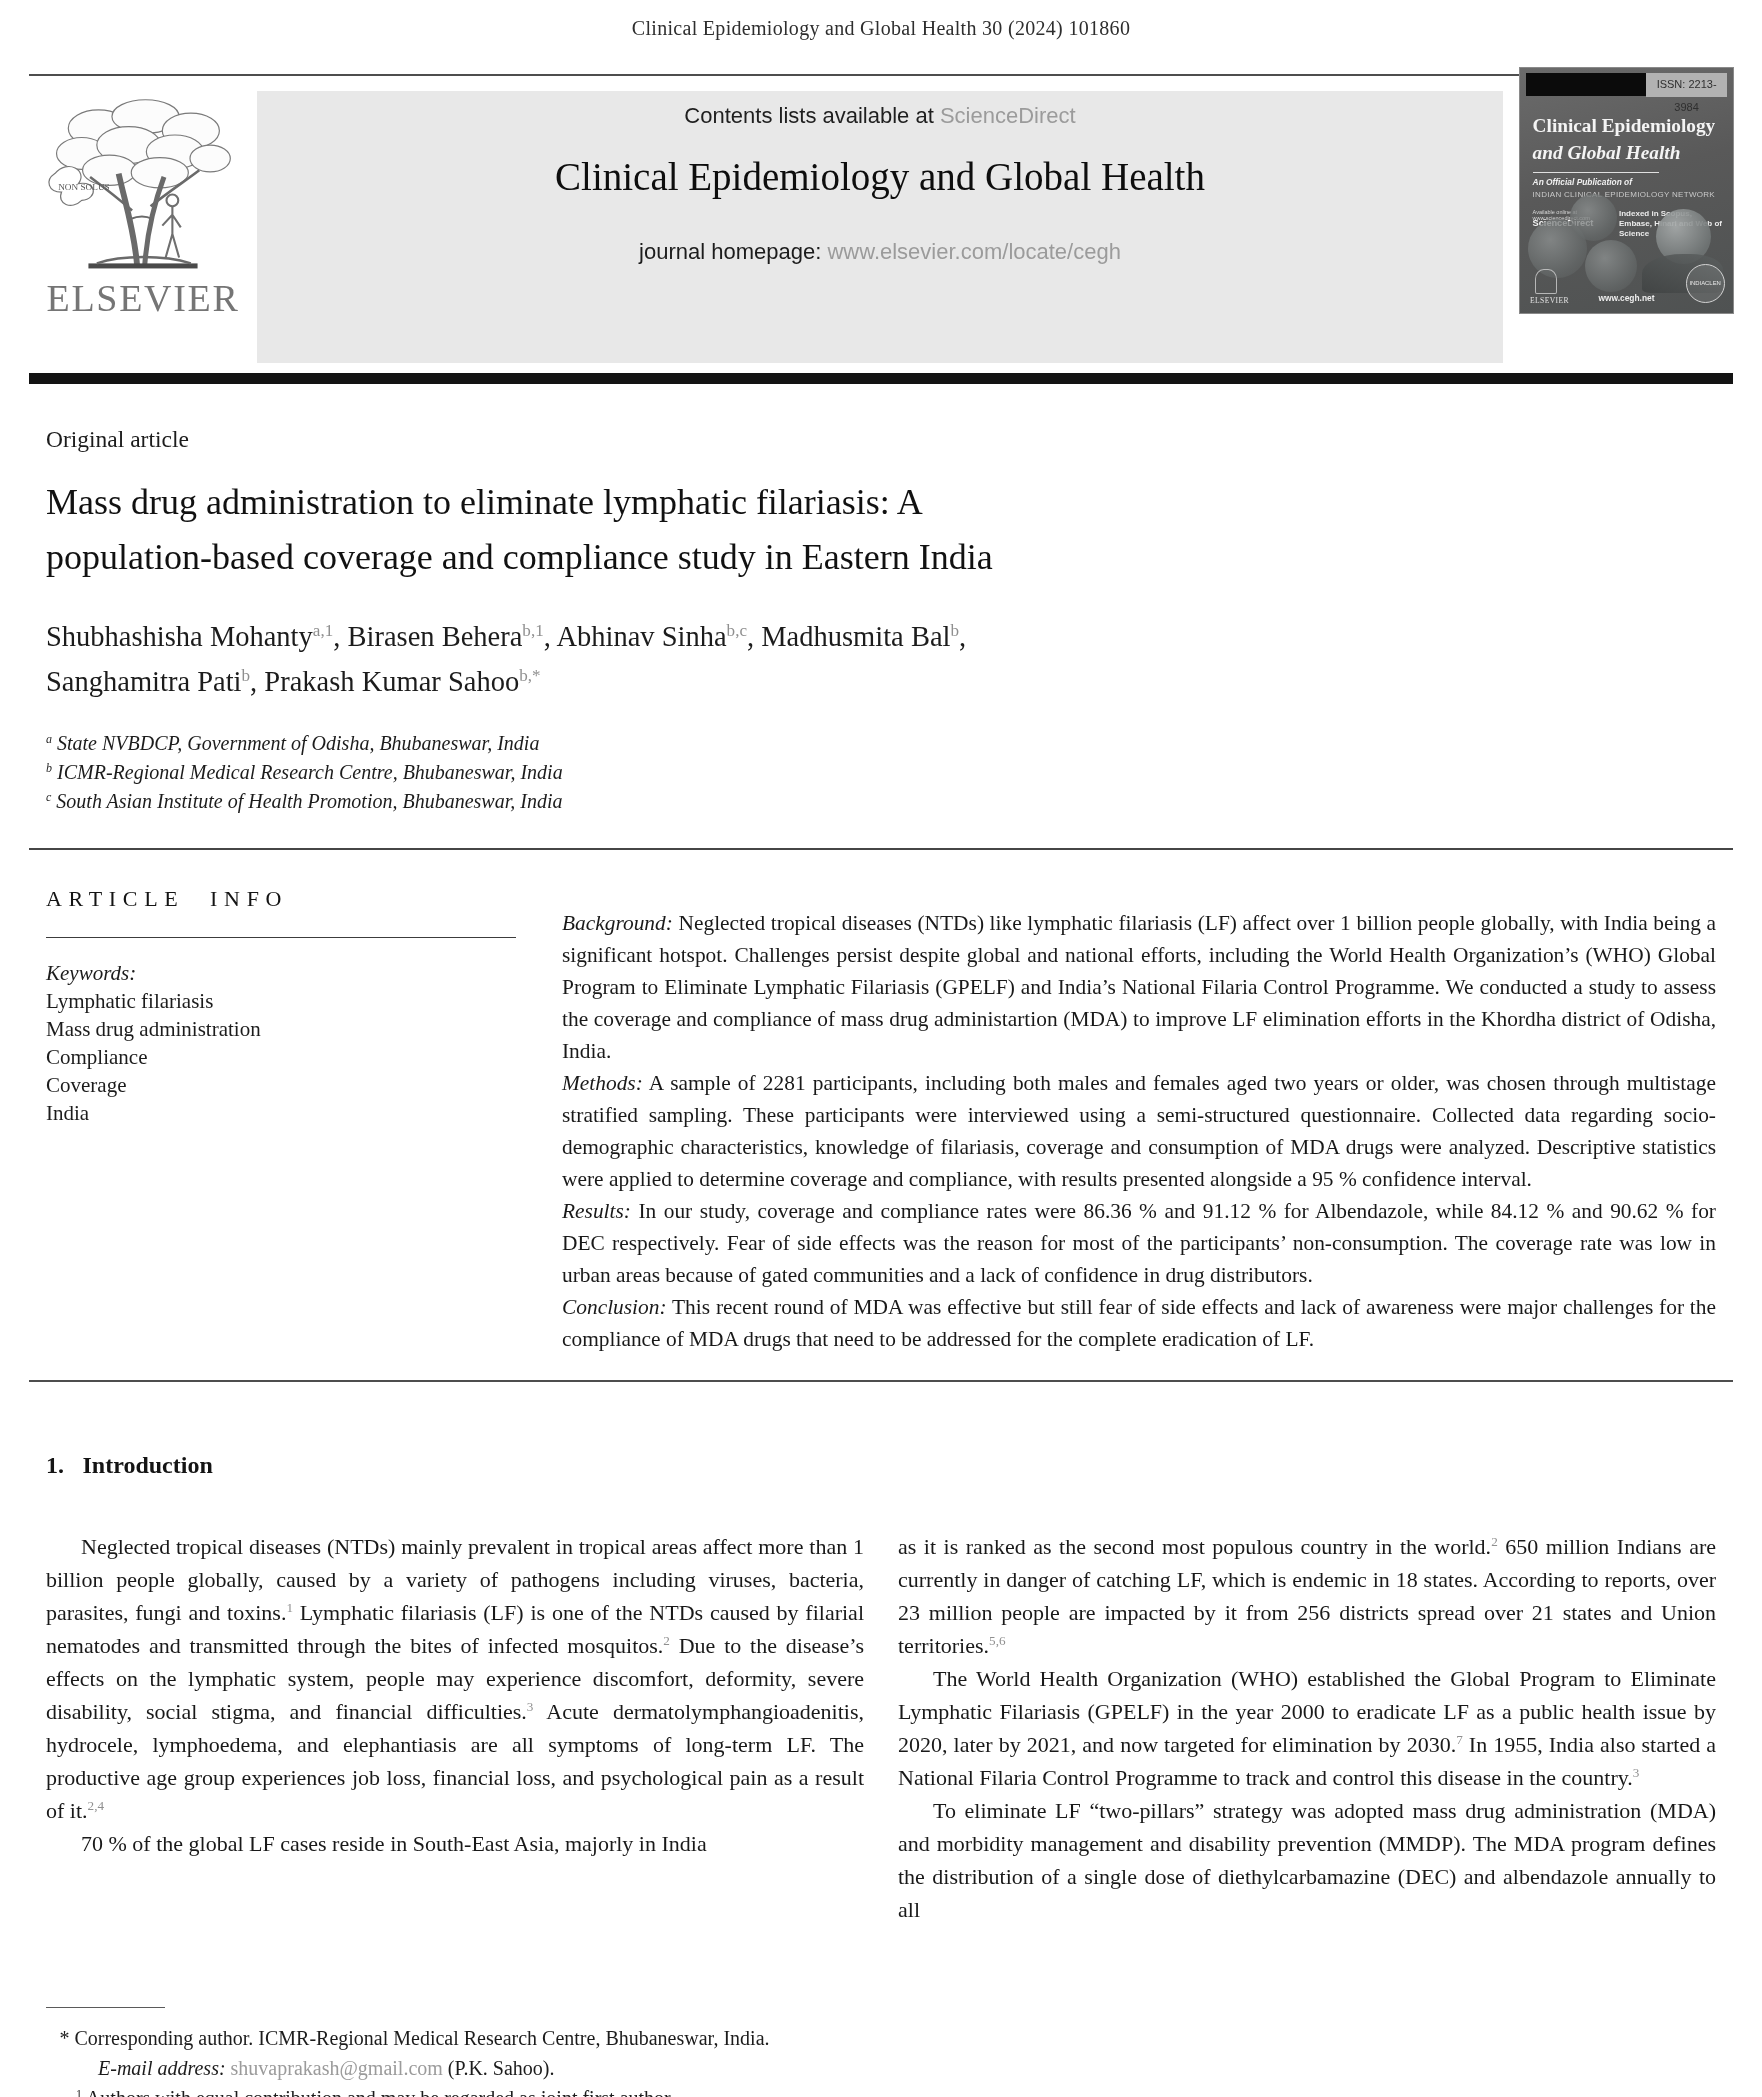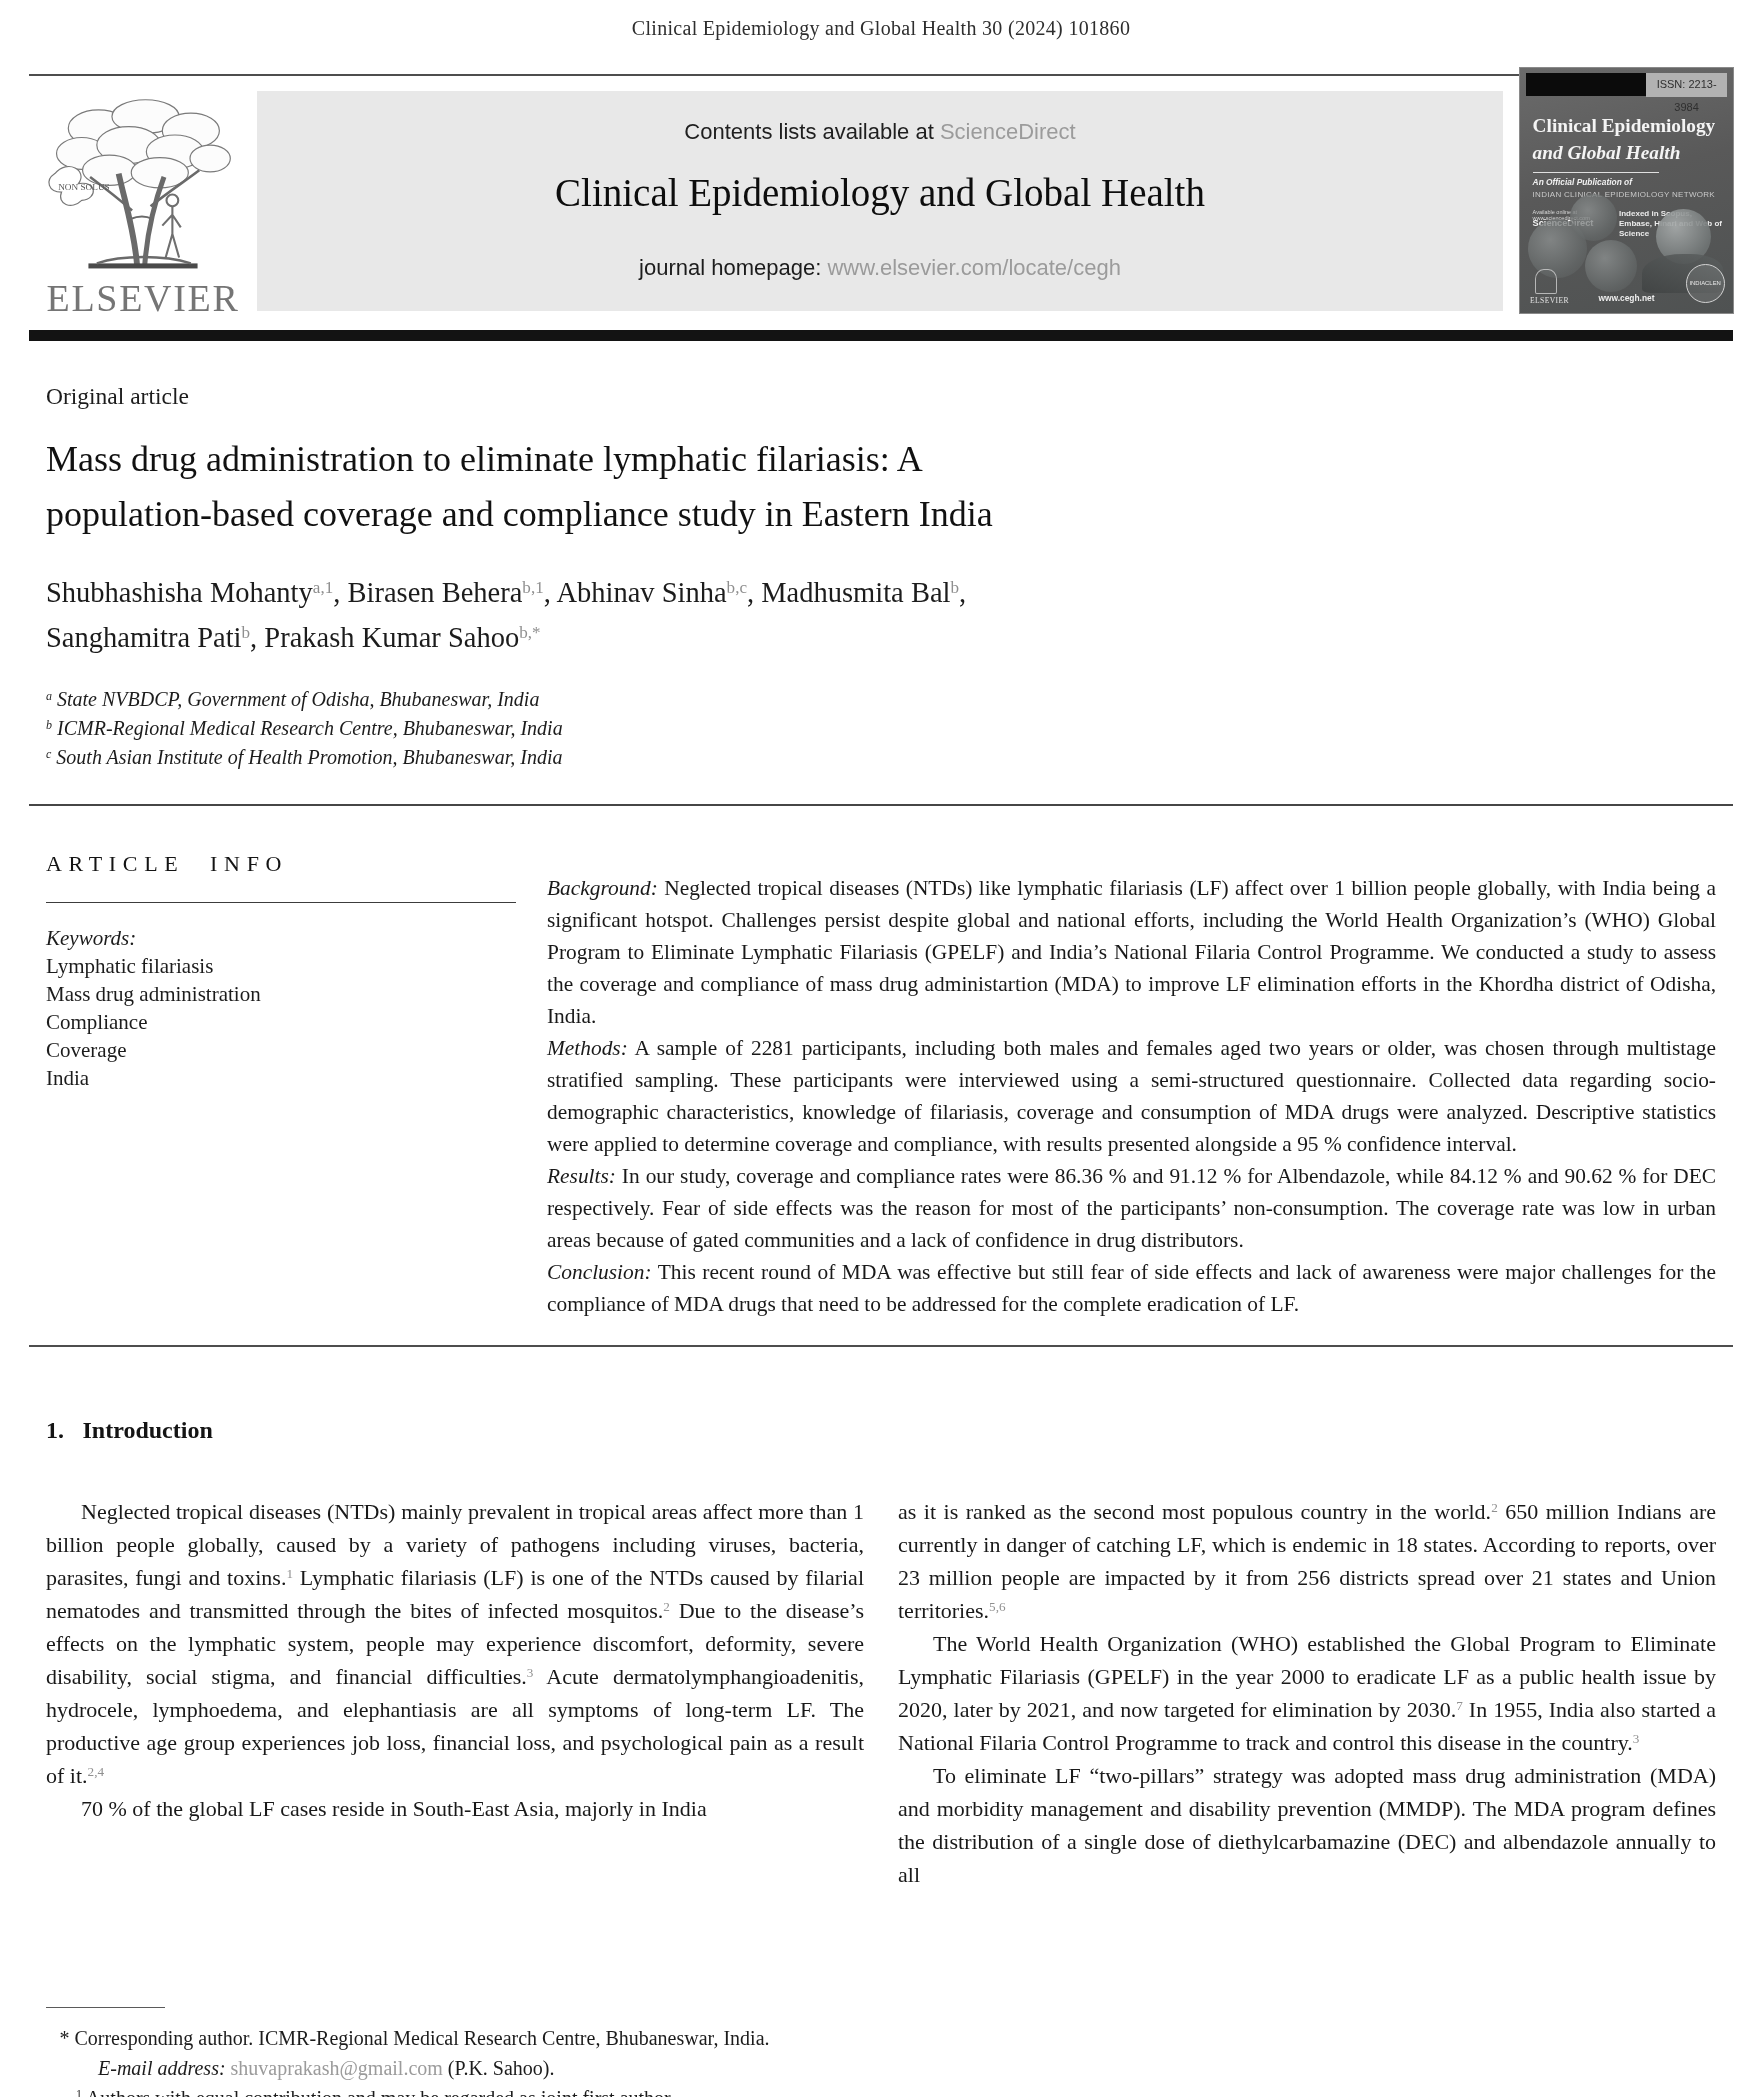--- a/index.html
+++ b/index.html
@@ -12,21 +12,21 @@
 
   
   .running-head { padding-top:17px; text-align:center; font-size:20px; color:#2e2e2e; letter-spacing:0.3px; }
   .top-rule { margin:34px 29px 0; border-top:2.5px solid #4e4e4e; }
 
   
   .masthead { margin:15px 29px 0; display:flex; align-items:flex-start; }
   .logo-block { width:228px; display:flex; flex-direction:column; align-items:center; padding-top:1.7px;text-align:center; }
   .logo-block svg { display:block; }
   .elsevier-word { font-size:38px; color:#757575; letter-spacing:1.7px; margin-top:0px; }
-  .banner { flex:1; height:220px; background:#e8e8e8; text-align:center; padding-top:28px; margin-right:17px; }
+  .banner { flex:1; height:272px; background:#e8e8e8; text-align:center; padding-top:12px; margin-right:17px; }
   .contents-line { font-size:22px; color:#1f1f1f; font-family:"Liberation Sans","DejaVu Sans",sans-serif; }
   .link-gray { color:#9b9b9b; }
   .banner-title { font-size:39px; color:#0d0d0d; margin-top:25px; }
   .homepage-line { font-size:22px; margin-top:40px; font-family:"Liberation Sans","DejaVu Sans",sans-serif; }
 
   
   .cover { position:relative; width:213px; height:245px; margin-top:-23.5px; flex-shrink:0;
            background:linear-gradient(165deg,#6b6b6b 0%,#595959 45%,#4f5252 100%);
            outline:0.8px solid #8a8a8a; font-family:"Liberation Sans","DejaVu Sans",sans-serif; }
   .cover-topbar { position:absolute; top:5.9px; left:5.9px; right:5.9px; height:22.7px; background:#0b0b0b; }
@@ -65,21 +65,21 @@
   .article-type { margin:42px 46px 0; font-size:23.5px; }
   .article-title { margin:22px 46px 0; font-size:36px; line-height:55px; color:#111; }
   .authors { margin:28.5px 46px 0; font-size:28.5px; line-height:45px; }
   sup.ref { font-size:0.60em; line-height:0; position:relative; vertical-align:baseline; top:-0.55em; color:#8f8f8f; }
   sup.ref.dark { color:#2a2a2a; }
   .affils { margin:25px 46px 0; font-size:20px; line-height:29px; font-style:italic; }
 
   .info-rule { margin:32px 29px 0; border-top:2.5px solid #464646; }
 
   
-  .info-grid { margin:0 46px; display:grid; grid-template-columns:470px 1fr; column-gap:31px; padding-top:45px; }
+  .info-grid { margin:0 46px; display:grid; grid-template-columns:470px 1fr; column-gap:46px; padding-top:36px; }
   .col-head { font-size:22px; letter-spacing:6.7px; word-spacing:13.4px; color:#141414;
               border-bottom:1.7px solid #3c3c3c; padding-bottom:25px; }
   .keywords { margin-top:21px; font-size:21px; line-height:28px; }
   .keywords .kw-label { font-style:italic; }
   .abstract-body { margin-top:21px; font-size:21.4px; line-height:32px; text-align:justify; color:#191919; }
   .abstract-body i { font-style:italic; }
 
   .bottom-rule { margin:25px 29px 0; border-top:2.5px solid #4e4e4e; }
 
   

